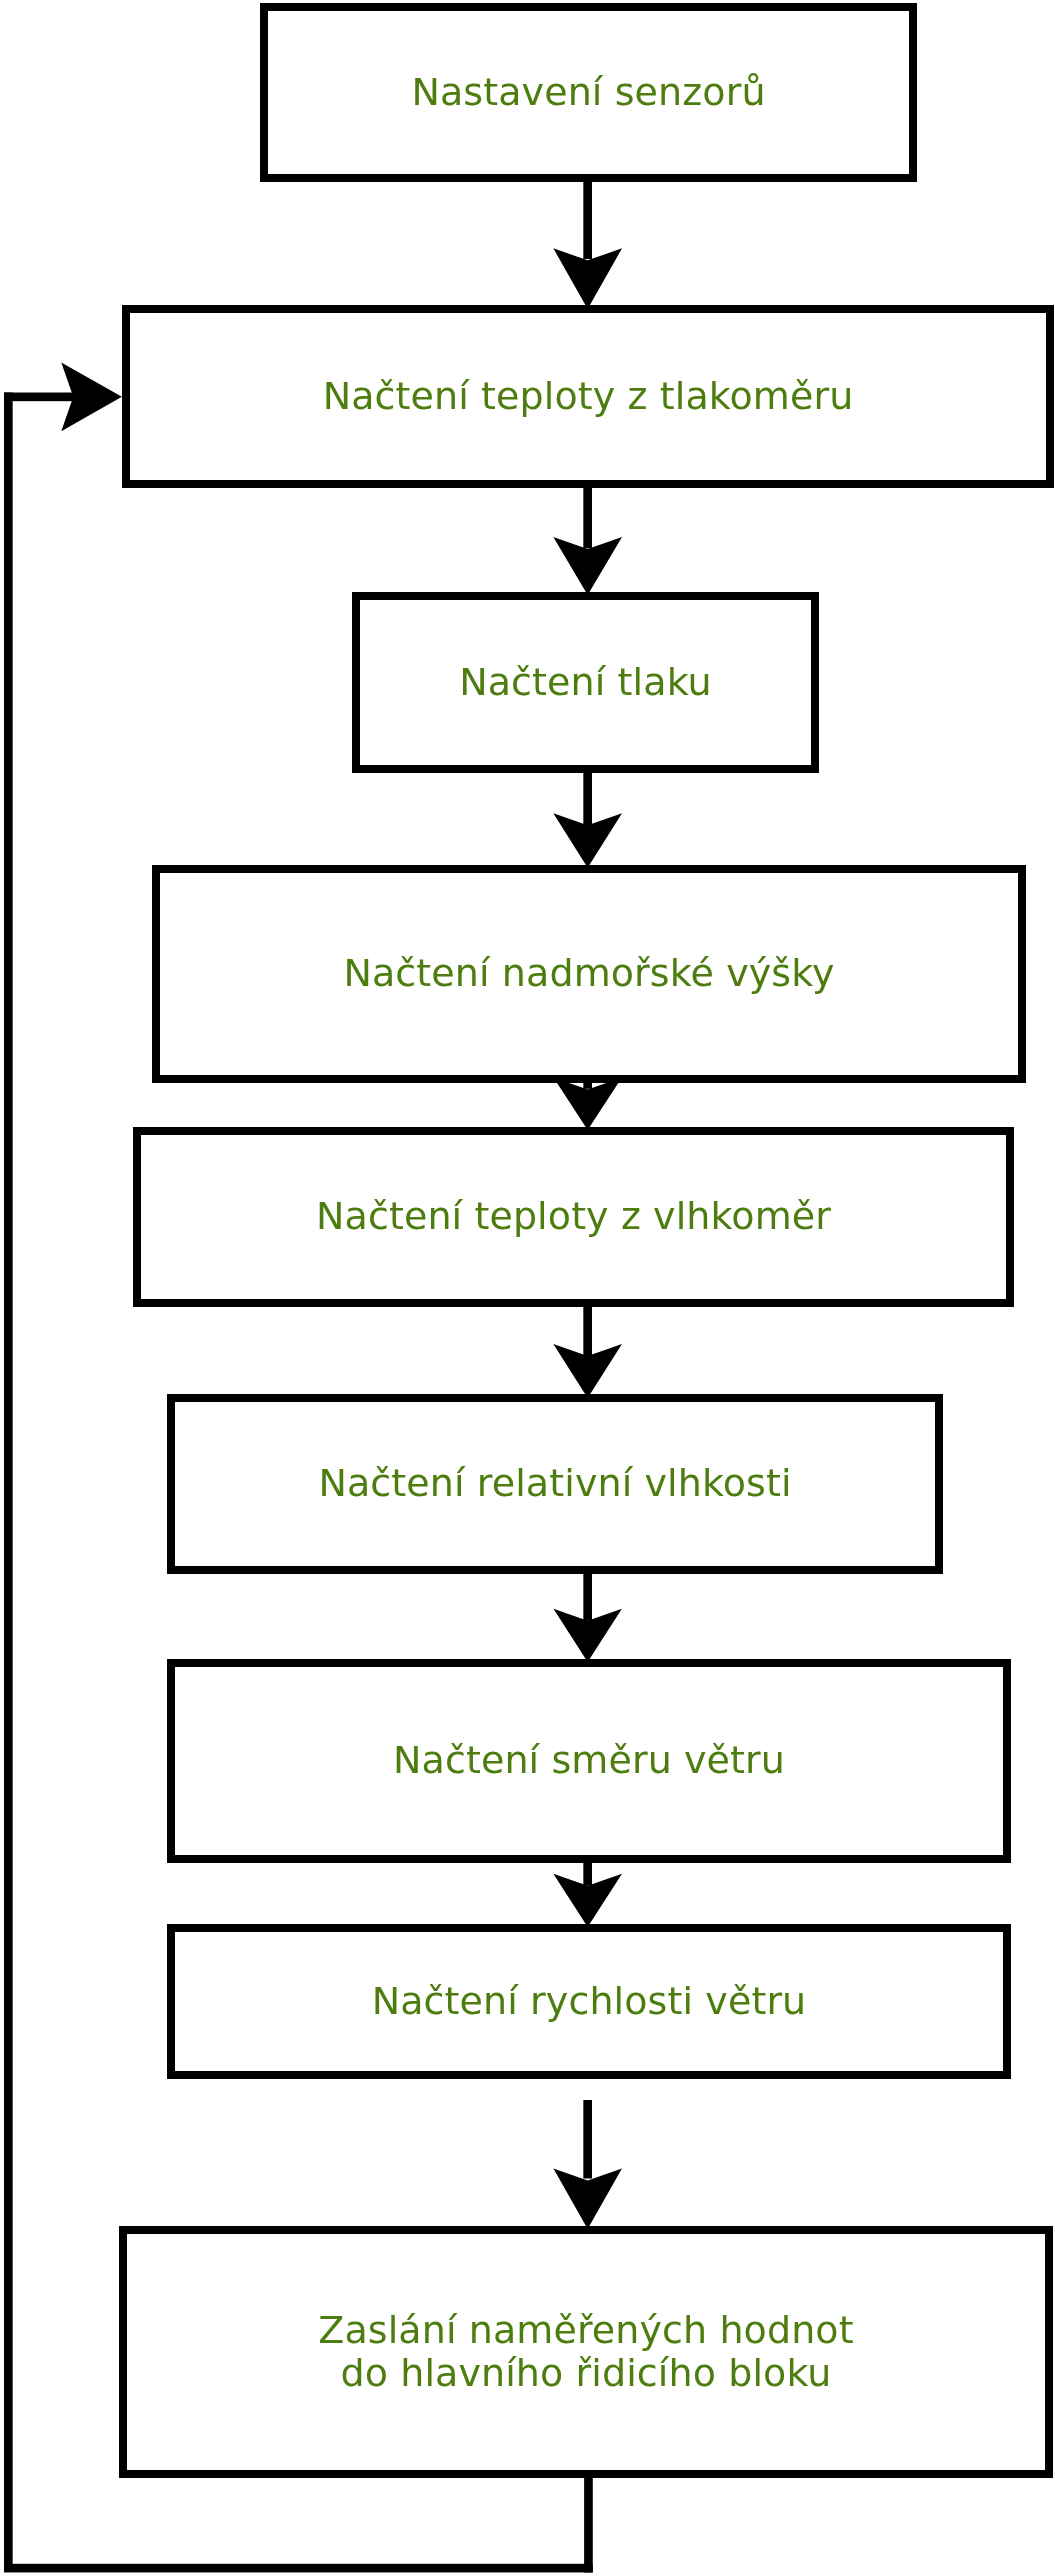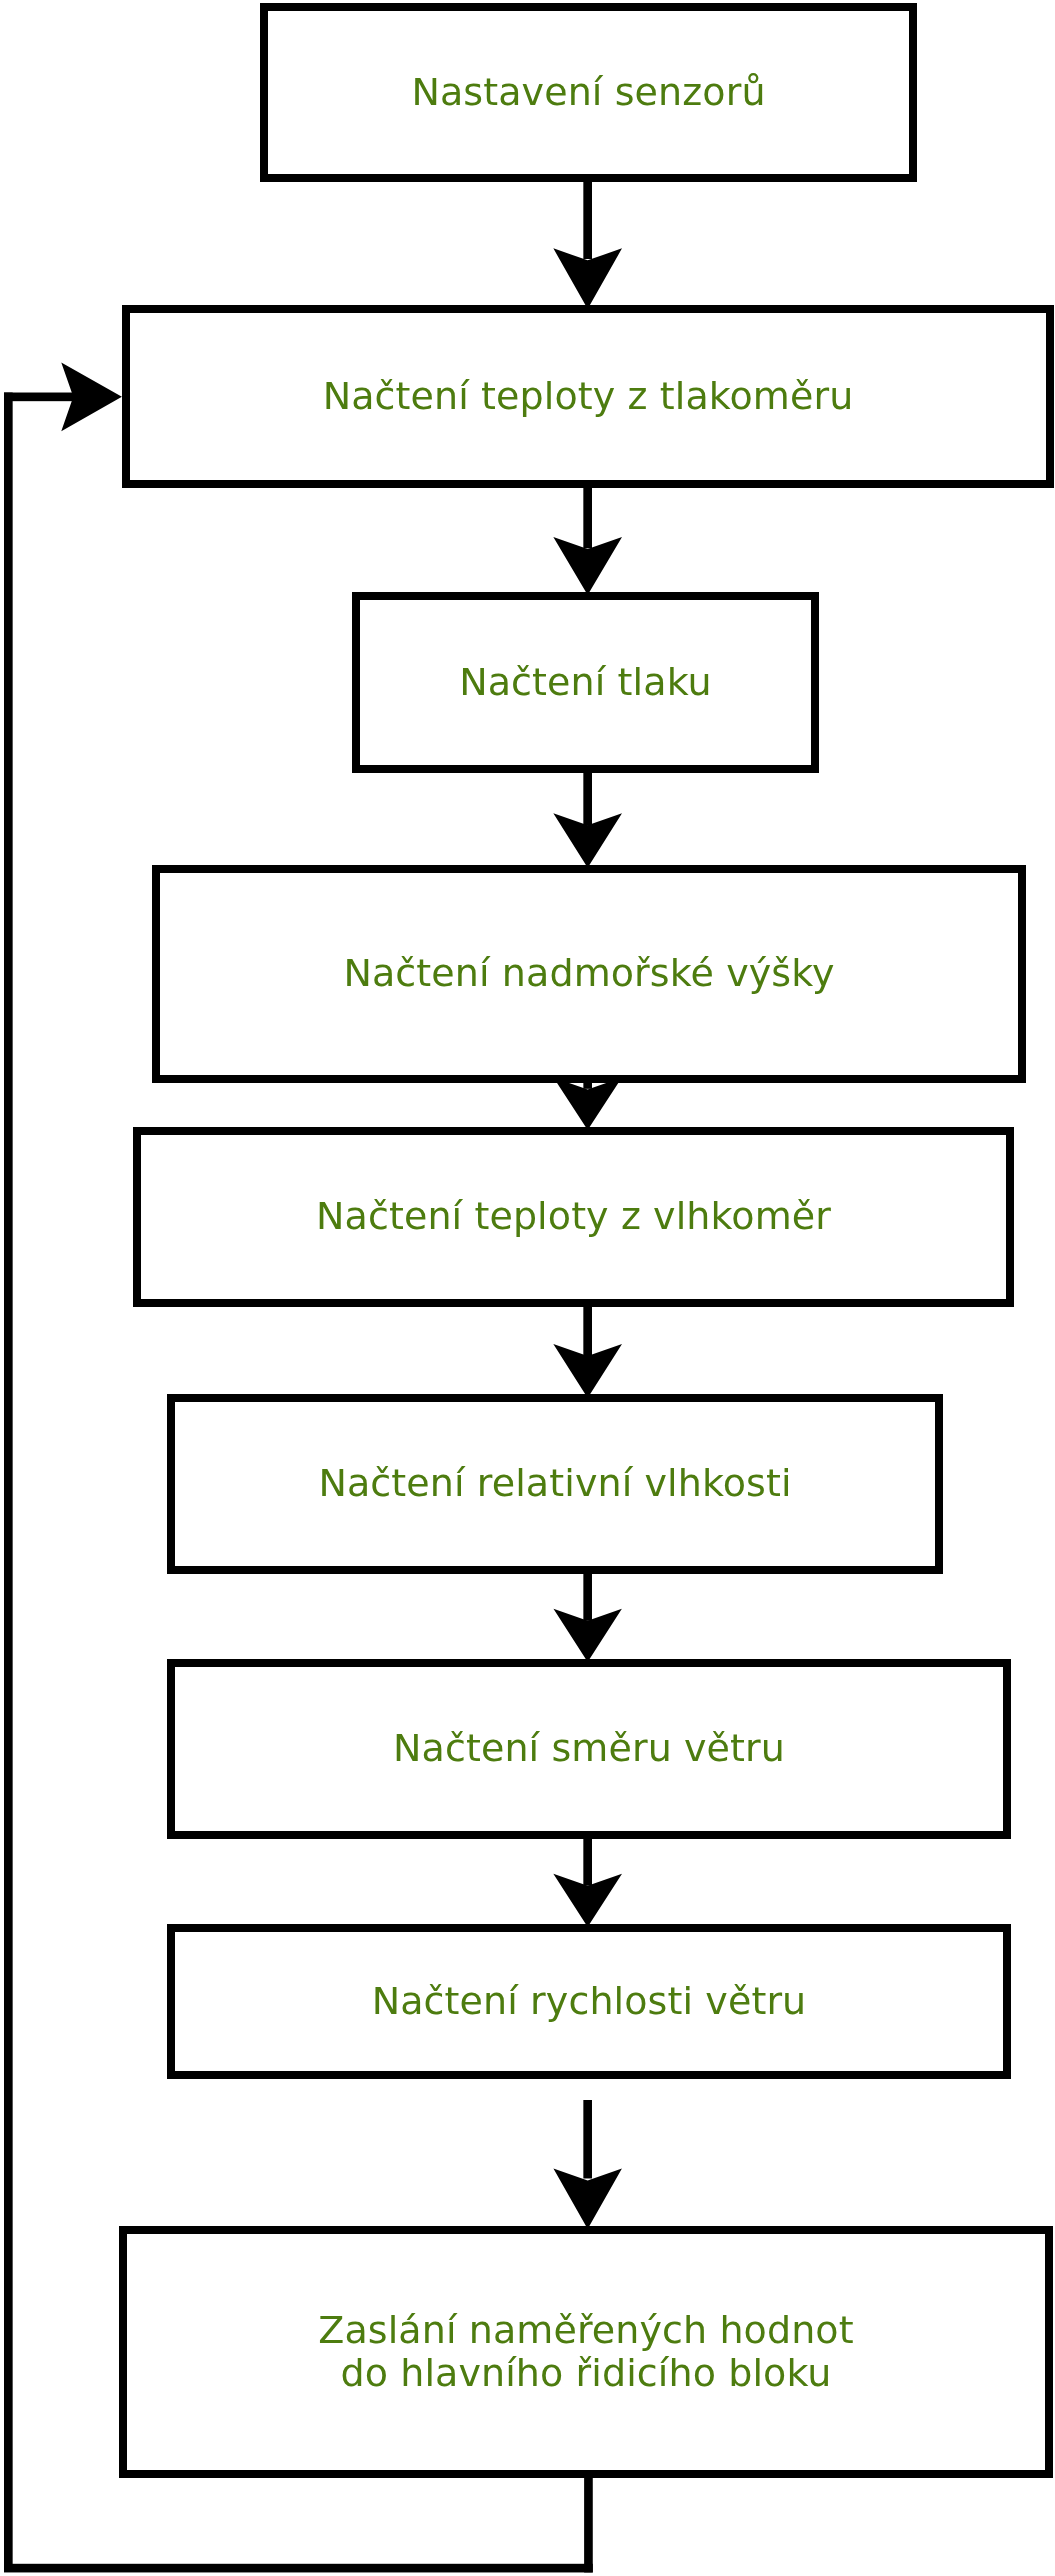--- a/index.html
+++ b/index.html
@@ -124,21 +124,21 @@
   </div>
 
   <div class="node" style="left:133px; top:1127px; width:881px; height:180px;">
     <span class="node-label">Načtení teploty z vlhkoměr</span>
   </div>
 
   <div class="node" style="left:167px; top:1394px; width:776px; height:180px;">
     <span class="node-label">Načtení relativní vlhkosti</span>
   </div>
 
-  <div class="node" style="left:167px; top:1659px; width:844px; height:180px;">
+  <div class="node" style="left:167px; top:1659px; width:844px; height:204px;">
     <span class="node-label">Načtení směru větru</span>
   </div>
 
   <div class="node" style="left:167px; top:1924px; width:844px; height:155px;">
     <span class="node-label">Načtení rychlosti větru</span>
   </div>
 
   <div class="node" style="left:119px; top:2226px; width:934px; height:252px;">
     <span class="node-label">Zaslání naměřených hodnot
 do hlavního řidicího bloku</span>

